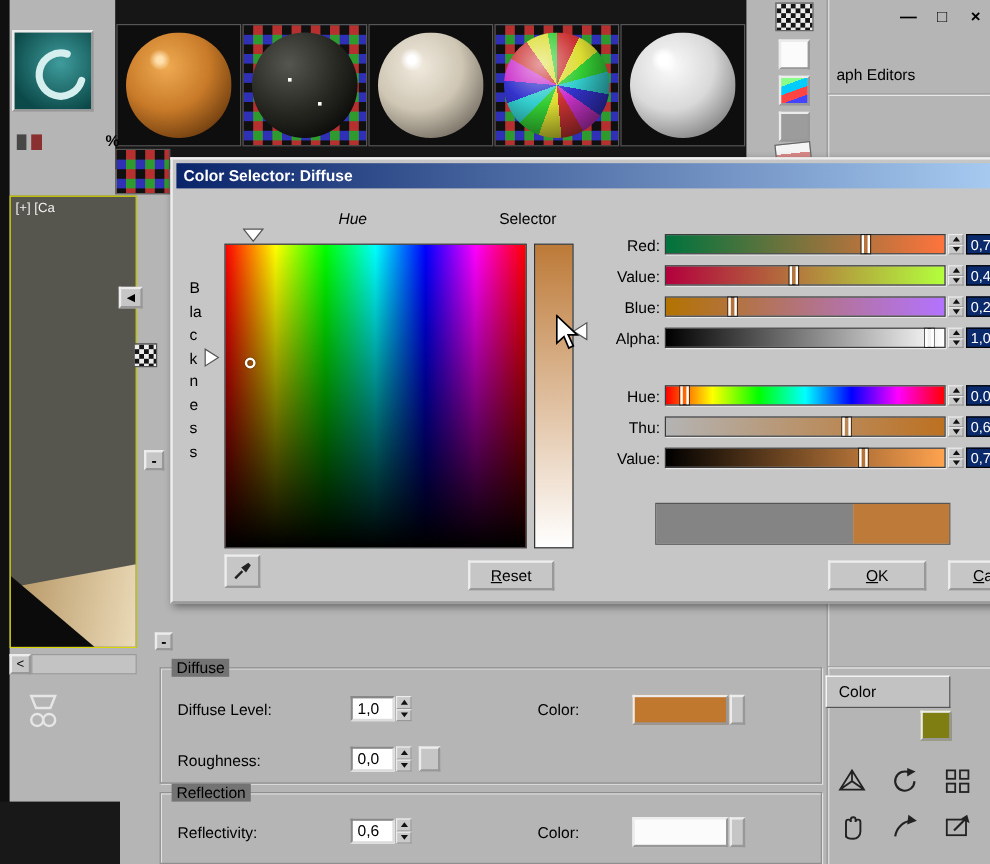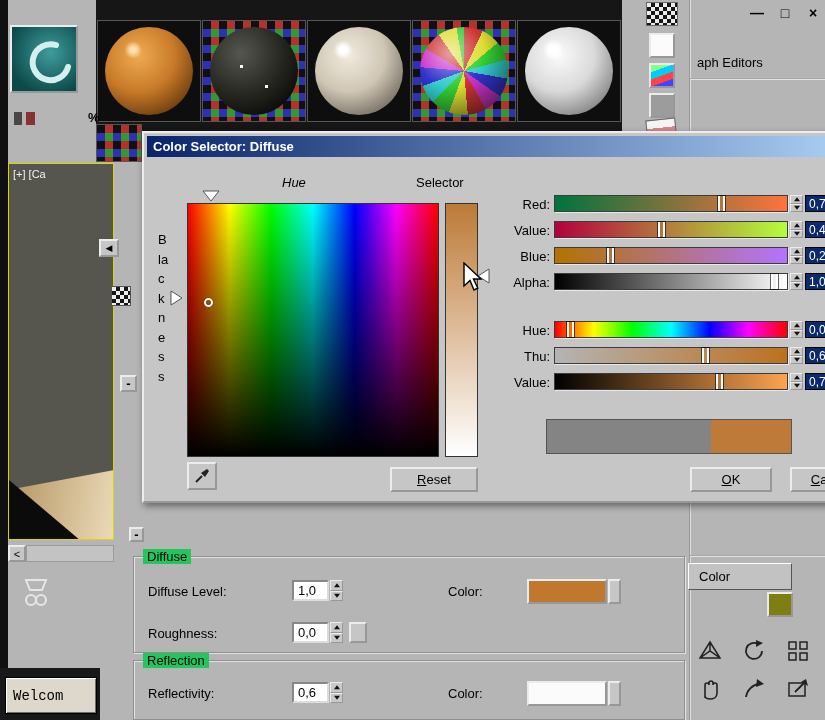--- a/index.html
+++ b/index.html
@@ -49,21 +49,21 @@
   .bar-blue  { background:linear-gradient(to right,#b37300,#b373ff); }
   .bar-alpha { background:linear-gradient(to right,#000,#fff); }
   .bar-hue   { background:linear-gradient(to right,#f00,#ff0,#0f0,#0ff,#00f,#f0f,#f00); }
   .bar-sat   { background:linear-gradient(to right,#b4b4b4,#bd7020); }
   .bar-val   { background:linear-gradient(to right,#000,#ffa34f); }
 
   
   .rhdr { background:linear-gradient(#d8d8d8,#b2b2b2); border:1px solid #767676;
           box-shadow:inset 1px 1px 0 #eee; font-size:13px; text-align:center; line-height:19px; }
   .groupbox { border:1px solid #8f8f8f; box-shadow:inset 1px 1px 0 #e2e2e2, 1px 1px 0 #e2e2e2; }
-  .legend { position:absolute; background:#22c55e; padding:0 4px; font-size:13px; }
+  .legend { position:absolute; background:#737373; padding:0 4px; font-size:13px; }
   .mval { background:#fff; border:2px inset #dcdcdc; font-size:13px; padding:1px 4px; }
   .wbtn { font-size:14px; font-weight:bold; width:22px; height:18px; display:flex;
           align-items:center; justify-content:center; }
   svg { display:block; }
 </style>
 </head>
 <body>
 
 <div id="screen">
 
@@ -108,23 +108,20 @@
   <div class="abs btn" style="left:8px;top:545px;width:18px;height:17px;">
       <span style="font-size:11px;">&lt;</span>
     </div>
   <div class="abs" style="left:26px;top:545px;width:88px;height:17px;background:#c3c3c3;border:1px solid #9a9a9a;"></div>
   <svg class="abs" style="left:22px;top:576px;" width="28" height="32" viewBox="0 0 28 32">
     <path d="M4 4 h20 l-4 10 h-12 z" fill="none" stroke="#e6e6e6" stroke-width="2"></path>
     <circle cx="9" cy="24" r="5" fill="none" stroke="#e6e6e6" stroke-width="2"></circle>
     <circle cx="19" cy="24" r="5" fill="none" stroke="#e6e6e6" stroke-width="2"></circle>
   </svg>
   <div class="abs" style="left:0;top:668px;width:100px;height:52px;background:#181818;"></div>
-  <div class="abs" style="left:5px;top:677px;width:92px;height:37px;background:#ddd8cb;border:1px solid #000;box-shadow:inset 1px 1px 0 #fff, inset -1px -1px 0 #6e6e6e;display:flex;align-items:center;padding-left:7px;">
-    <span style="font-family:'Liberation Mono',monospace;font-size:14px;">Welcom</span>
-  </div>
 
   <div class="abs btn" style="left:99px;top:239px;width:20px;height:18px;">
       <span style="font-size:9px;">◀</span>
     </div>
   <div class="abs bwcheck" style="left:111px;top:286px;width:20px;height:20px;border:1px solid #555;"></div>
   <div class="abs btn" style="left:120px;top:375px;width:17px;height:17px;font-weight:bold;">
       <span>-</span>
     </div>
 
   <div class="abs bwcheck" style="left:646px;top:2px;width:32px;height:24px;border:1px solid #666;"></div>
@@ -314,21 +311,21 @@
       <div style="width: 164px; height: 100%; background: rgb(132, 132, 132);"></div>
       <div style="flex: 1 1 0%; height: 100%; background: rgb(189, 122, 56);"></div>
     </div>
 
     <div class="abs btn" style="left:43px;top:329px;width:30px;height:28px;">
       <svg width="18" height="18" viewBox="0 0 18 18">
           <path d="M3 15 L9 9" stroke="#222" stroke-width="2"></path>
           <path d="M8 6 l4 4 4 -6 -2 -2 z" fill="#222"></path>
         </svg>
     </div>
-    <div class="abs btn" style="left:246px;top:334px;width:88px;height:25px;">
+    <div class="abs btn" style="left:246px;top:334px;width:72px;height:25px;">
         <span class="accel">Reset</span>
       </div>
     <div class="abs btn" style="left:546px;top:334px;width:82px;height:25px;">
         <span class="accel">OK</span>
       </div>
     <div class="abs btn" style="left:646px;top:334px;width:82px;height:25px;">
         <span class="accel">Cancel</span>
       </div>
   </div>
 

